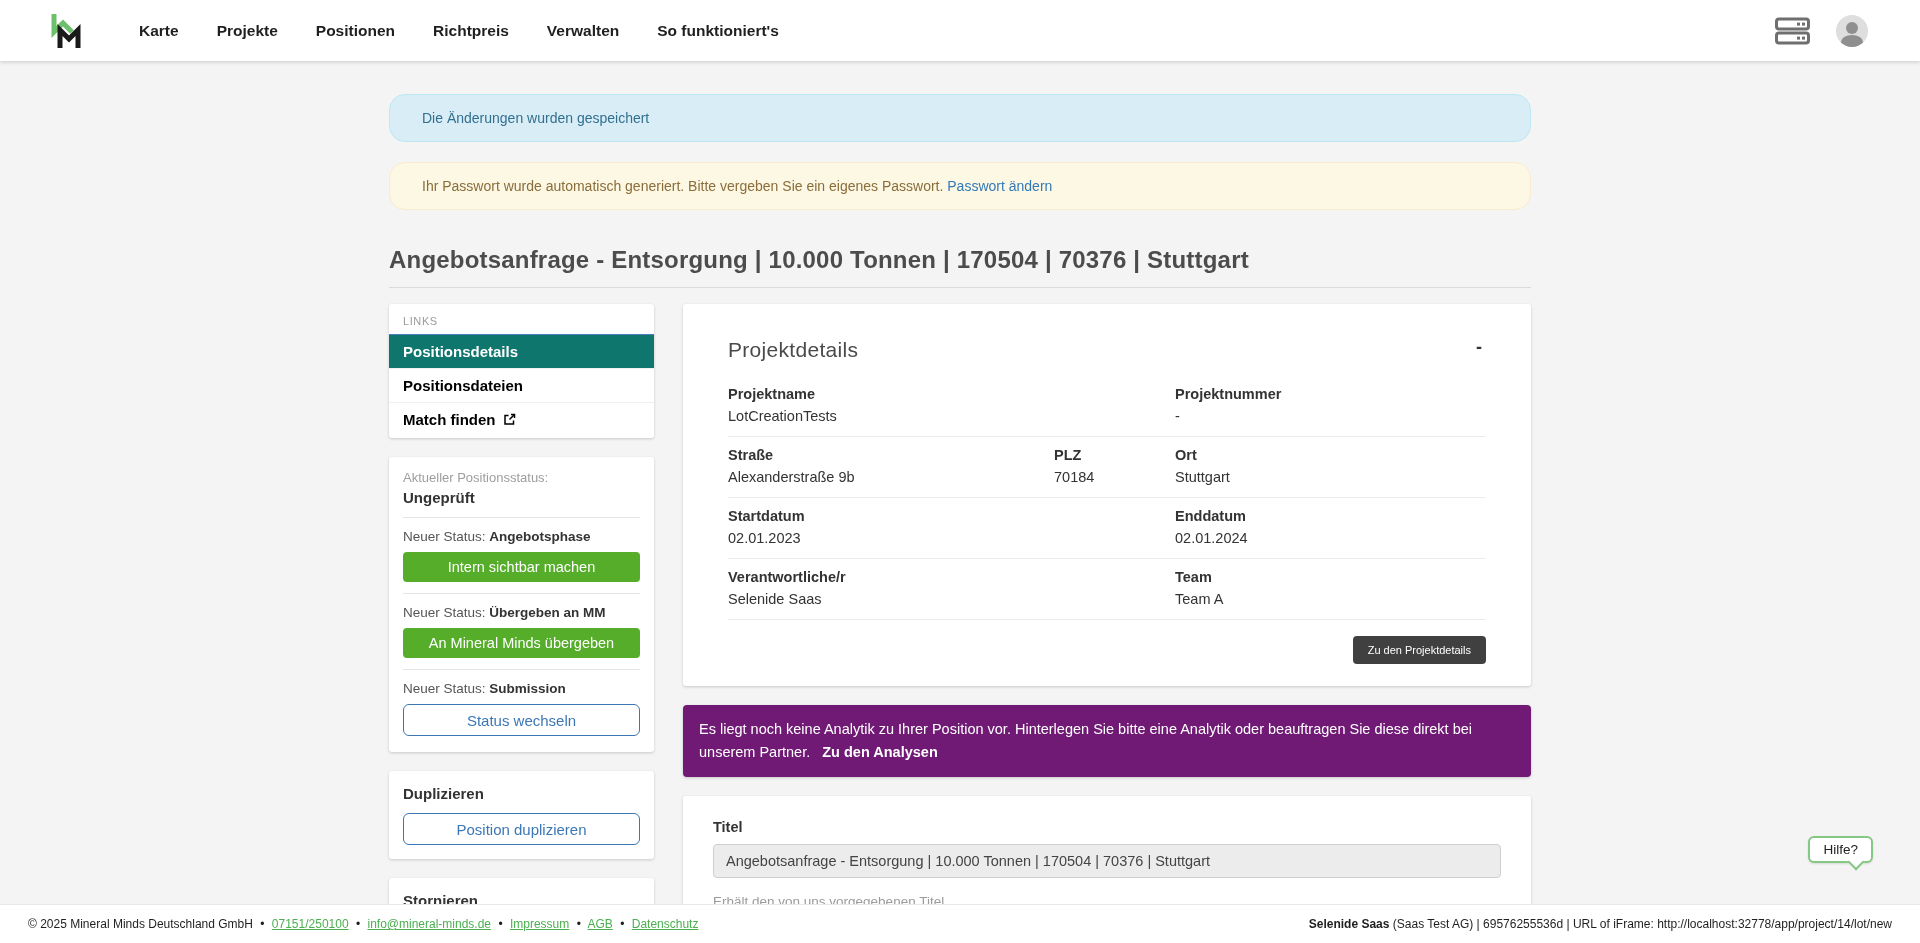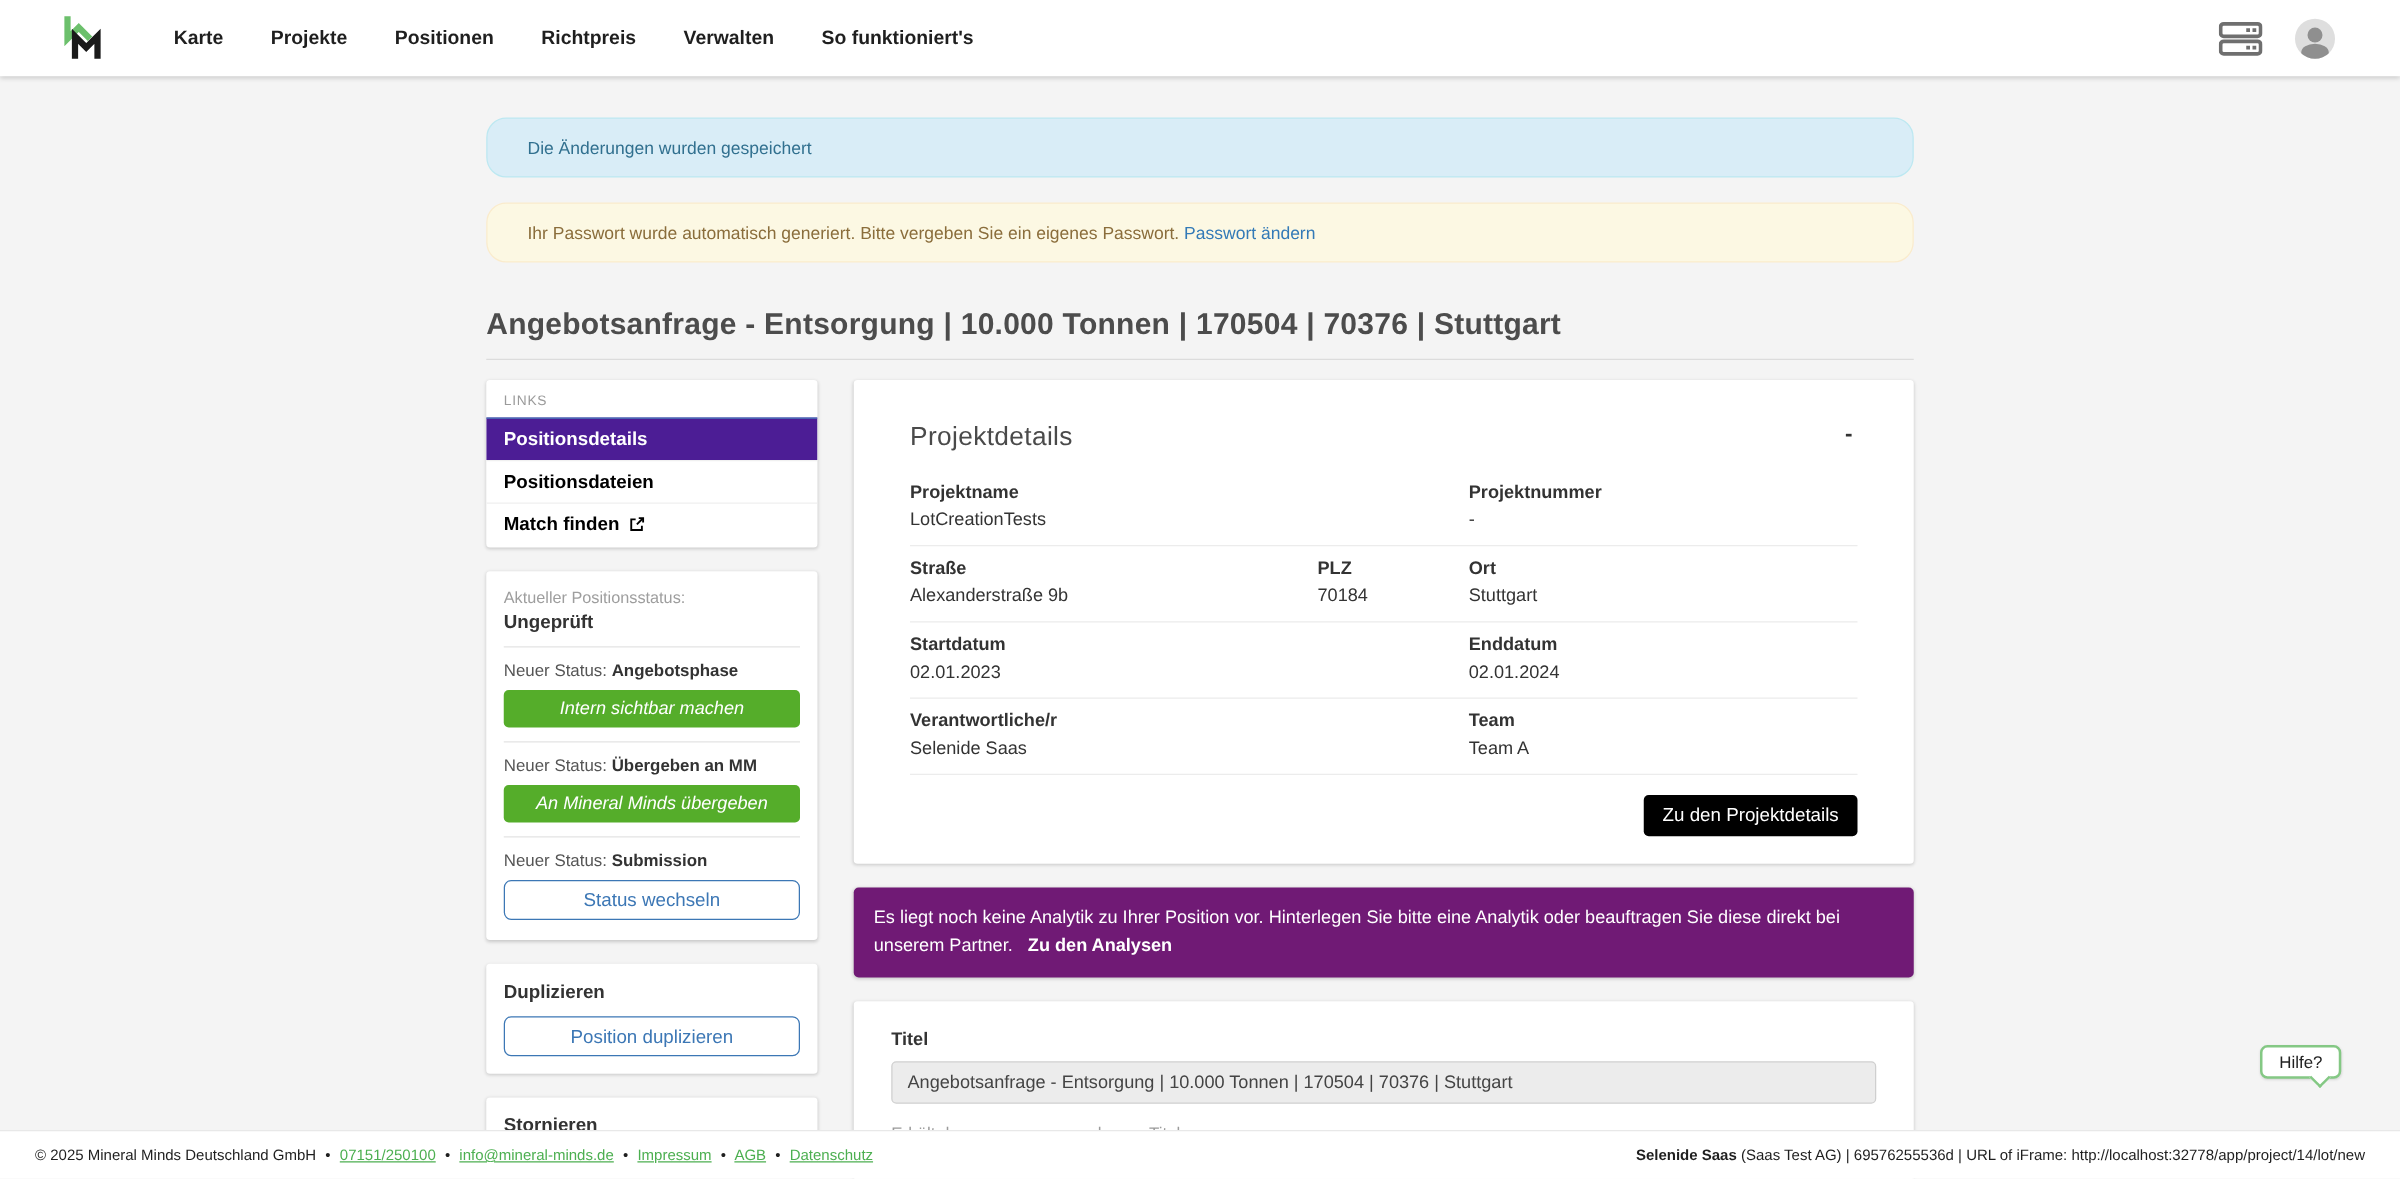--- a/index.html
+++ b/index.html
@@ -46,34 +46,34 @@
   .card { background:#fff; border-radius:3px; box-shadow:0 1px 3px rgba(0,0,0,.18); }
 
   
   .links-card { overflow:hidden; padding-bottom:2px; }
   .links-header { padding:11px 14px 7px; font-size:11px; color:#9b9b9b; letter-spacing:.6px; }
   .link-item {
     display:flex; align-items:center; gap:7px;
     padding:8px 14px; font-size:15px; font-weight:bold; color:#000000;
     border-top:1px solid #f0f0f0; cursor:pointer; text-decoration:none;
   }
-  .link-item.active { background:#4c1d95; color:#fff; border-top-color:#4a7ebd;text-align:right; }
+  .link-item.active { background:#0f766e; color:#fff; border-top-color:#4a7ebd;text-align:right; }
   .ext-icon { display:inline-flex; }
 
   
   .status-card { padding:13px 14px 16px; }
   .muted { font-size:13px; color:#9e9e9e; }
   .current-status { font-size:15px; font-weight:bold; color:#333; margin-top:4px; }
   .sep { border:none; border-top:1px solid #e4e4e4; margin:11px 0; }
   .status-line { font-size:13.5px; color:#555; margin:0 0 8px; }
   .status-line b { color:#333; }
   .btn { font-family:inherit; cursor:pointer; }
   .btn-green {
     display:block; width:100%; height:30px; border:none; border-radius:4px;
-    background:#55ad2a; color:#fff; font-size:14.5px;font-style:italic;
+    background:#55ad2a; color:#fff; font-size:14.5px;
   }
   .btn-blue-outline {
     display:block; width:100%; height:32px; background:#fff; border:1.5px solid #3c77b5;
     color:#3c77b5; border-radius:6px; font-size:15px;
   }
 
   .small-card { padding:14px; }
   .small-card h3 { margin:0 0 11px; font-size:15px; font-weight:bold; color:#333; }
 
   
@@ -84,22 +84,22 @@
   .pd-row {
     display:grid; grid-template-columns:326px 121px 1fr;
     padding:10px 0 11px; border-bottom:1px solid #ececec;
   }
   .pd-row .span2 { grid-column:1 / 3; }
   .pd-row .col3 { grid-column:3; }
   .f-label { font-size:14.5px; font-weight:bold; color:#333; line-height:17px; }
   .f-value { font-size:14.5px; color:#333; margin-top:5px; line-height:17px; }
   .pd-action { margin-top:16px; text-align:right; }
   .btn-blue-fill {
-    background:#000000; color:#fff; border:none; border-radius:4px;
-    padding:8px 15px; font-size:15px;
+    background:#404040; color:#fff; border:none; border-radius:4px;
+    padding:8px 15px; font-size:11px;
   }
 
   
   .banner-darkblue {
     background:#701a75; color:#fff; border-radius:4px; padding:13px 16px;
     font-size:14.5px; line-height:1.6; box-shadow:0 1px 3px rgba(0,0,0,.18);
   }
   .banner-darkblue a { color:#fff; font-weight:bold; text-decoration:none; margin-left:8px; cursor:pointer; }
 
   

